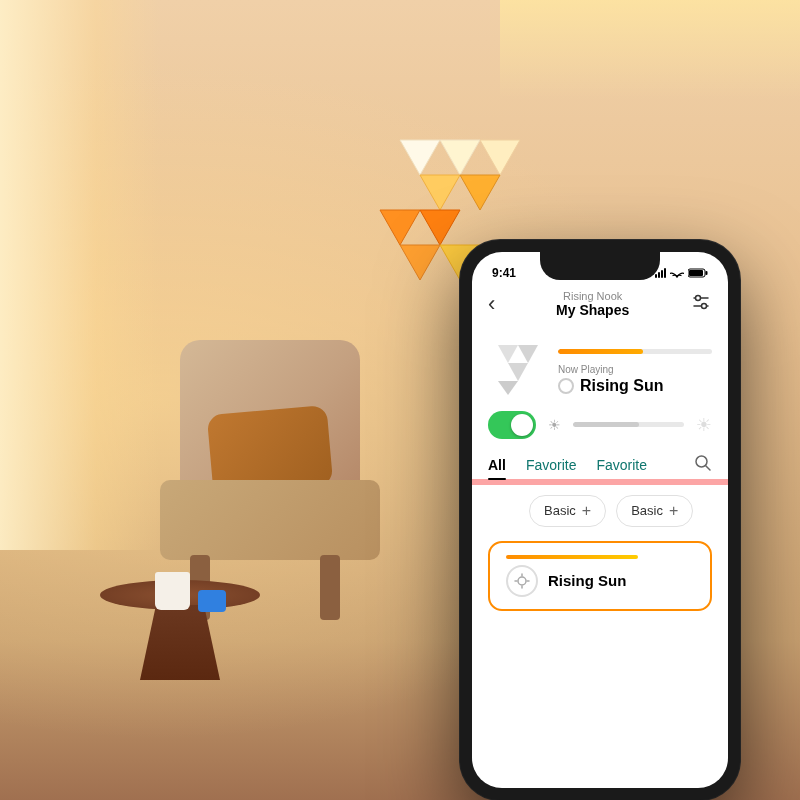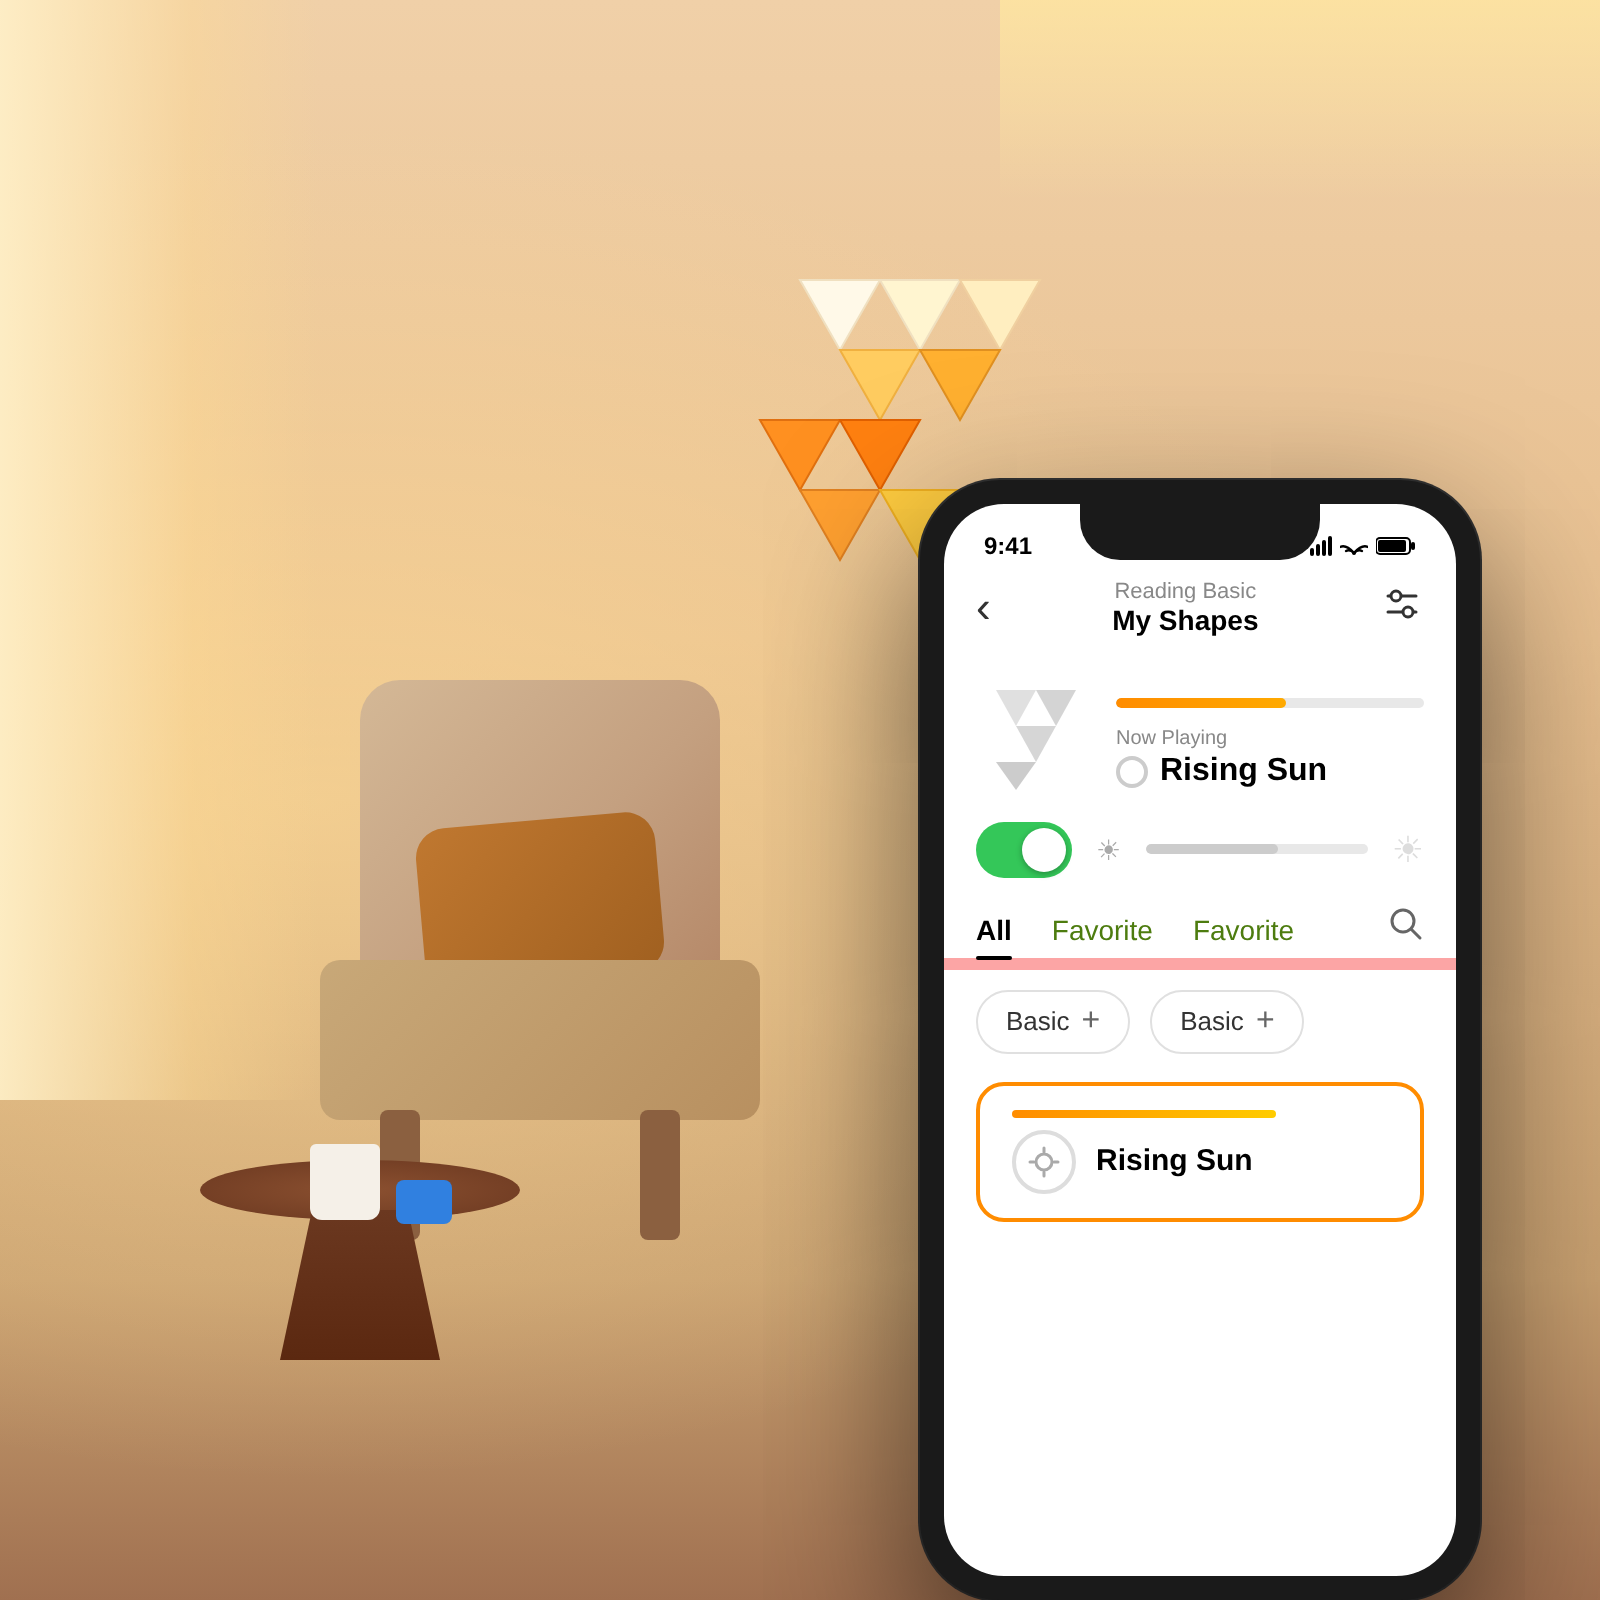--- a/index.html
+++ b/index.html
@@ -401,21 +401,21 @@
       display: flex;
       align-items: center;
       border-bottom: 6px solid #fca5a5;
       gap: 20px;
     }
 
     .tab-item {
       padding: 6px 0;
       font-size: 14px;
       font-weight: 500;
-      color: #4d7c0f;
+      color: #0f766e;
       cursor: pointer;
       position: relative;
     }
 
     .tab-item.active {
       color: #000;
       font-weight: 700;
     }
 
     .tab-item.active::after {
@@ -434,20 +434,21 @@
       font-size: 16px;
       color: #666;
       cursor: pointer;
     }
 
     
     .category-row {
       padding: 10px 16px;
       display: flex;
       gap: 10px;
+      margin-left: 41px;
     }
 
     .category-btn {
       display: flex;
       align-items: center;
       gap: 6px;
       padding: 6px 14px;
       border: 1px solid #e0e0e0;
       border-radius: 20px;
       font-size: 13px;
@@ -605,21 +606,21 @@
             <rect x="0" y="1" width="17" height="8" rx="2" stroke="#000" stroke-width="1" fill="none"></rect>
             <rect x="17.5" y="3" width="2" height="4" rx="1" fill="#000"></rect>
             <rect x="1" y="2" width="14" height="6" rx="1" fill="#000"></rect>
           </svg>
         </div>
       </div>
 
       <div class="nav-header">
         <span class="nav-back">‹</span>
         <div class="nav-title-area">
-          <div class="nav-subtitle">Reading Basic</div>
+          <div class="nav-subtitle">Rising Nook</div>
           <div class="nav-title">My Shapes</div>
         </div>
         <span class="nav-settings">
           <svg width="22" height="22" viewBox="0 0 22 22">
             <line x1="4" y1="7" x2="18" y2="7" stroke="#333" stroke-width="1.5" stroke-linecap="round"></line>
             <circle cx="8" cy="7" r="2.5" fill="white" stroke="#333" stroke-width="1.5"></circle>
             <line x1="4" y1="15" x2="18" y2="15" stroke="#333" stroke-width="1.5" stroke-linecap="round"></line>
             <circle cx="14" cy="15" r="2.5" fill="white" stroke="#333" stroke-width="1.5"></circle>
           </svg>
         </span>

